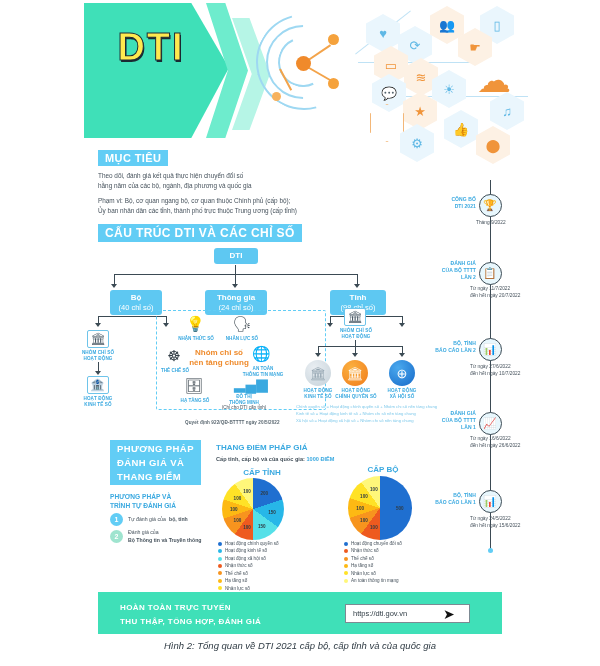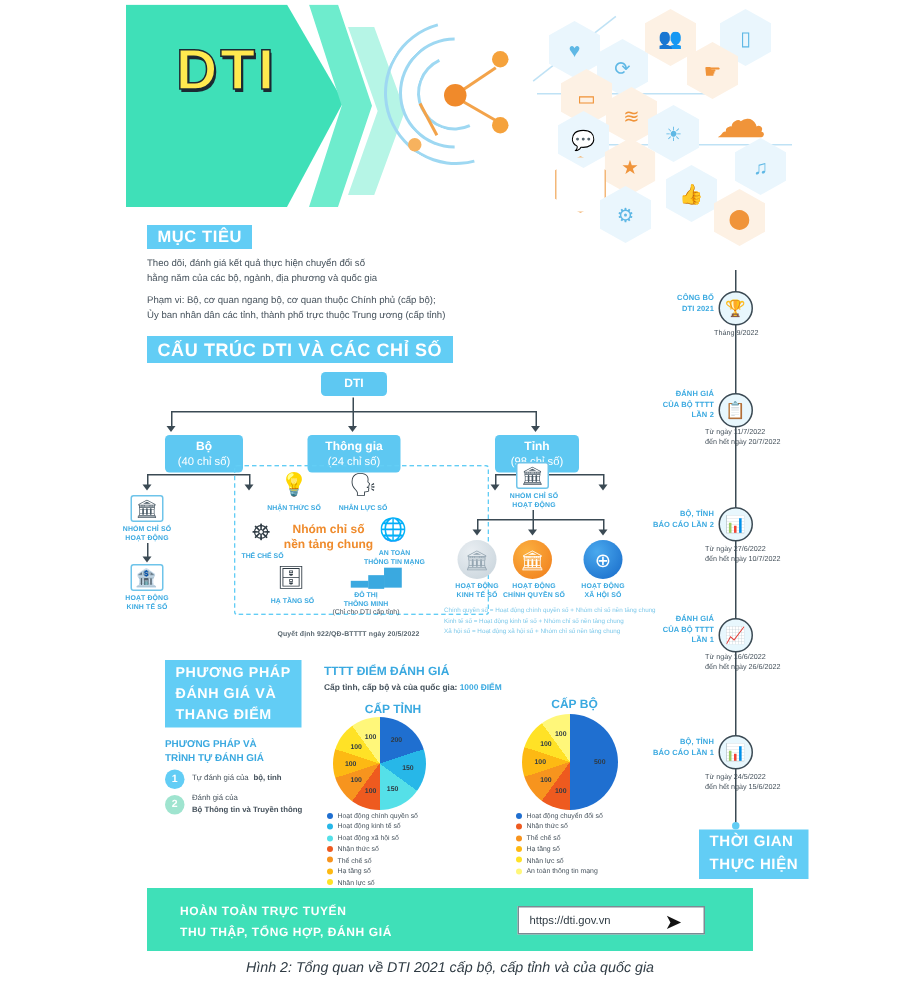--- a/index.html
+++ b/index.html
@@ -363,21 +363,21 @@
 TRÌNH TỰ ĐÁNH GIÁ</div>
 
   <div class="method-num" style="left:110px; top:513px; background:#62cdf5;">1</div>
   <div class="method-txt" style="left:128px; top:516px; width:95px;">Tự đánh giá của</div>
   <div class="method-txt" style="left:169px; top:516px; font-weight:bold;">bộ, tỉnh</div>
 
   <div class="method-num" style="left:110px; top:530px; background:#9fe4cf;">2</div>
   <div class="method-txt" style="left:128px; top:529px;">Đánh giá của</div>
   <div class="method-txt" style="left:128px; top:537px; font-weight:bold;">Bộ Thông tin và Truyền thông</div>
 
-  <div class="score-head" style="left:216px; top:443px;">TTTT ĐIỂM ĐÁNH GIÁ</div>
+  <div class="score-head" style="left:216px; top:443px;">THANG ĐIỂM PHÁP GIÁ</div>
   <div class="score-sub" style="left:216px; top:456px;">
     <span>Cấp tỉnh, cấp bộ và của quốc gia:</span>
     <b>1000 ĐIỂM</b>
   </div>
 
   <div class="pie-title" style="left:222px; top:468px; width:80px;">CẤP TỈNH</div>
   <div class="pie" id="pie1" style="left: 222px; top: 478px; width: 62px; height: 62px; background: conic-gradient(rgb(31, 111, 208) 0%, rgb(31, 111, 208) 20%, rgb(39, 183, 232) 20%, rgb(39, 183, 232) 35%, rgb(85, 224, 232) 35%, rgb(85, 224, 232) 50%, rgb(238, 90, 31) 50%, rgb(238, 90, 31) 60%, rgb(247, 148, 30) 60%, rgb(247, 148, 30) 70%, rgb(253, 185, 19) 70%, rgb(253, 185, 19) 80%, rgb(255, 226, 38) 80%, rgb(255, 226, 38) 90%, rgb(255, 247, 122) 90%, rgb(255, 247, 122) 100%);"></div>
   <div id="pie1vals">
       <div class="pie-val" style="left: 264.297px; top: 493.451px;">200</div>
       <div class="pie-val" style="left: 271.983px; top: 512.007px;">150</div>
@@ -490,22 +490,20 @@
 
     <div class="tl-node" style="left:49px; top:310px;">📊</div>
     <div class="tl-lab" style="left:-14px; top:312px; width:60px; white-space:pre-line;">BỘ, TỈNH
 BÁO CÁO LẦN 1</div>
     <div class="tl-date" style="left:40px; top:336px; width:100px; white-space:pre-line;">Từ ngày 24/5/2022
 đến hết ngày 15/6/2022</div>
 
     <div class="tl-dot" style="left:58px; top:368px;"></div>
   </div>
 
-  <div class="chip" style="left:466px; top:553px; font-size:10px; line-height:1.45; white-space:pre-line;">THỜI GIAN
-THỰC HIỆN</div>
 
   <div class="footer-band"></div>
   <div class="footer-txt">
     <div>HOÀN TOÀN TRỰC TUYẾN</div>
     <div>THU THẬP, TỔNG HỢP, ĐÁNH GIÁ</div>
   </div>
   <div class="urlbox">https://dti.gov.vn</div>
   <div class="cursor">➤</div>
 
   <div class="caption">Hình 2: Tổng quan về DTI 2021 cấp bộ, cấp tỉnh và của quốc gia</div>

